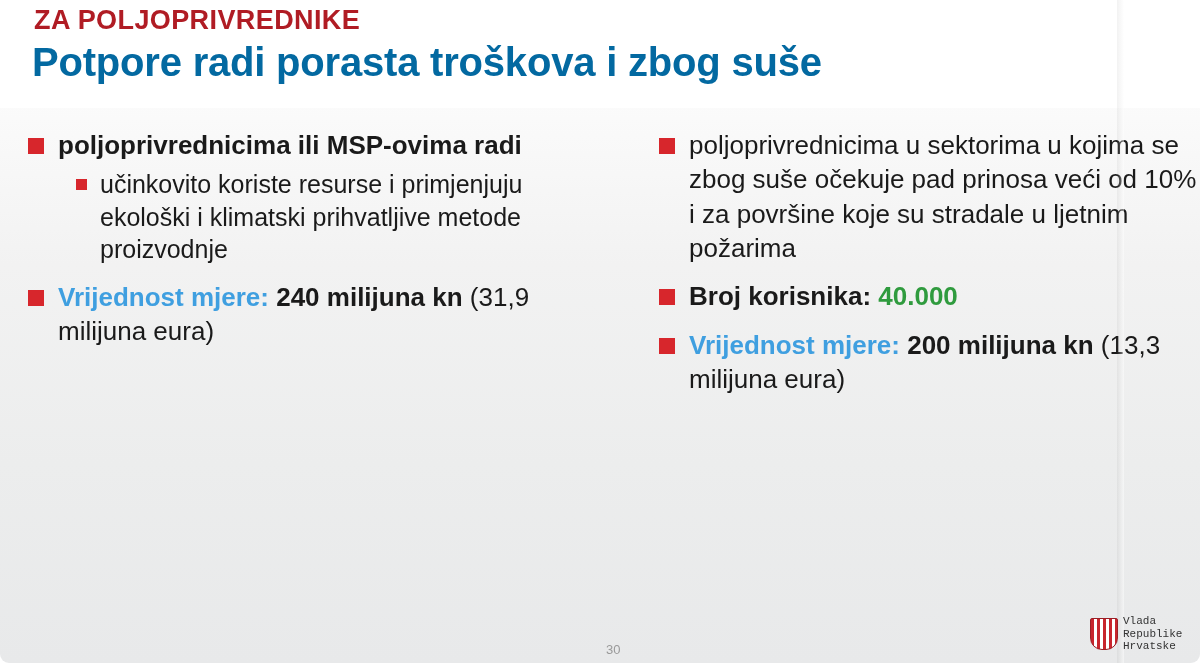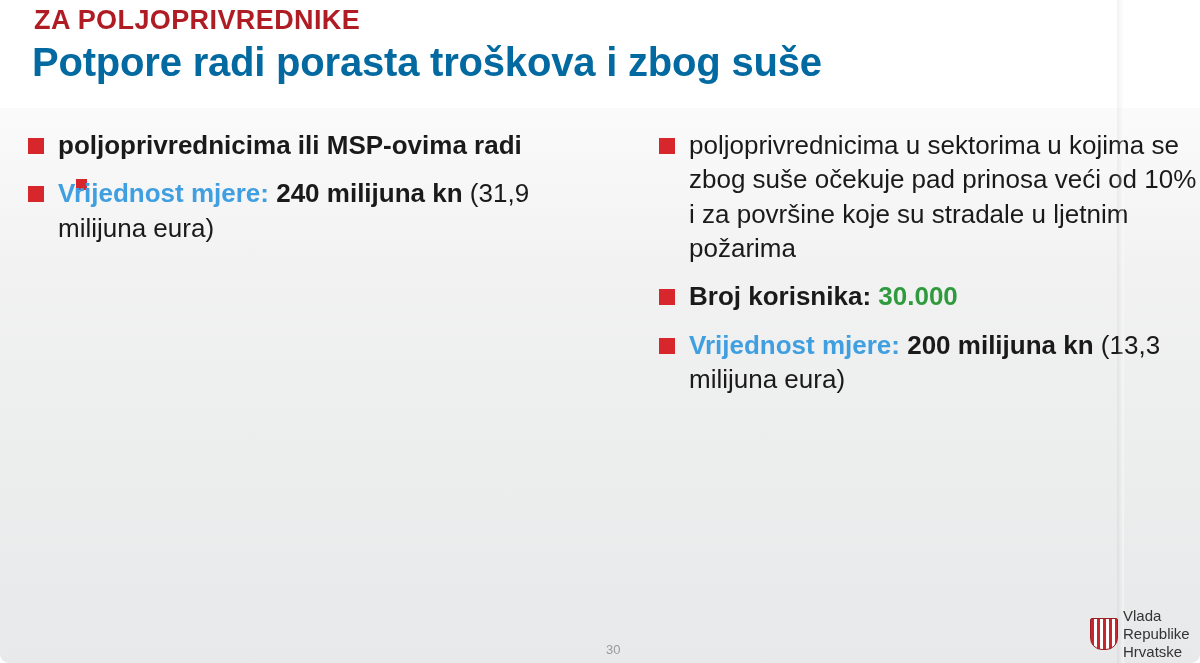--- a/index.html
+++ b/index.html
@@ -136,24 +136,24 @@
   .coat {
     width: 26px;
     height: 30px;
     background:
       repeating-linear-gradient(90deg, #c8252d 0 3px, #ffffff 3px 6px);
     border: 1px solid #9a1f26;
     border-radius: 2px 2px 12px 12px;
     flex: 0 0 auto;
   }
   .logo-text {
-    font-size: 15px;
+    font-size: 11px;
     line-height: 1.18;
     color: #333;
-    font-family: Liberation Sans, sans-serif;
+    font-family: Liberation Mono, monospace;
   }
 </style>
 </head>
 <body>
 
 <div class="slide">
 
   <div class="header">
     <div class="eyebrow">ZA POLJOPRIVREDNIKE</div>
     <div class="title">Potpore radi porasta troškova i zbog suše</div>
@@ -164,20 +164,21 @@
     <div class="col col-left">
       <ul class="lvl1">
 
         <li>
           <span class="sq"></span>
           <span class="b">poljoprivrednicima ili MSP-ovima radi</span>
 
           <ul class="lvl2">
             <li>
               <span class="sq2"></span>
+              <span>učinkovito koriste resurse i primjenjuju ekološki i klimatski prihvatljive metode proizvodnje</span>
             </li>
           </ul>
         </li>
 
 
         <li>
           <span class="sq"></span>
           <span class="blue">Vrijednost mjere:</span>
           <span class="b">240 milijuna kn</span>
           <span class="plain">(31,9 milijuna eura)</span>
@@ -190,21 +191,21 @@
       <ul class="lvl1">
 
         <li>
           <span class="sq"></span>
           <span class="plain">poljoprivrednicima u sektorima u kojima se zbog suše očekuje pad prinosa veći od 10% i za površine koje su stradale u ljetnim požarima</span>
         </li>
 
         <li>
           <span class="sq"></span>
           <span class="b">Broj korisnika:</span>
-          <span class="green">30.000</span>
+          <span class="green">40.000</span>
         </li>
 
         <li>
           <span class="sq"></span>
           <span class="blue">Vrijednost mjere:</span>
           <span class="b">200 milijuna kn</span>
           <span class="plain">(13,3 milijuna eura)</span>
         </li>
 
       </ul>

